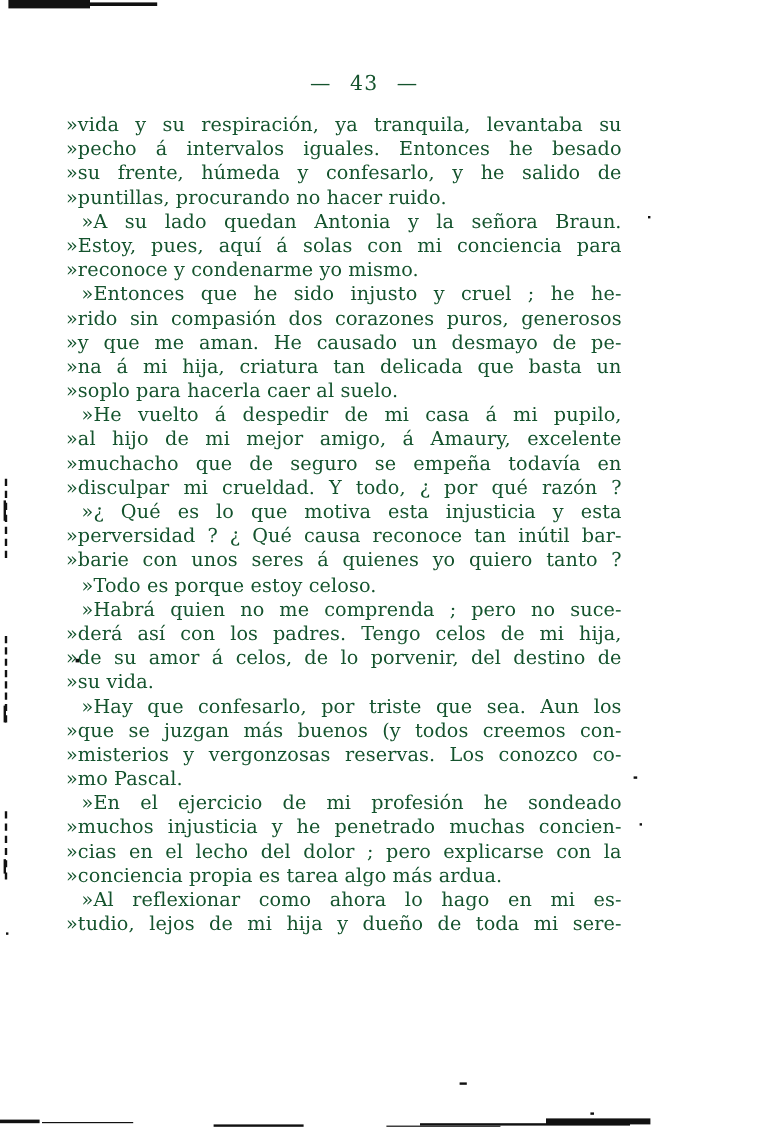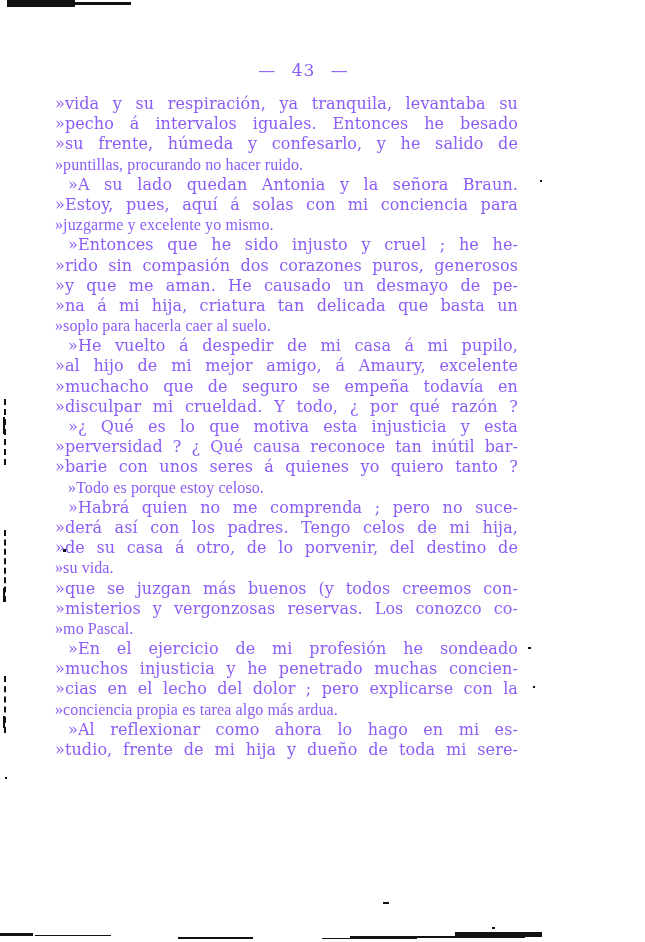--- a/index.html
+++ b/index.html
@@ -3,21 +3,21 @@
 <meta charset="utf-8">
 <style>
   html, body { margin: 0; padding: 0; background: #ffffff; }
   .page {
     position: relative;
     width: 542px;
     height: 942px;
     background: #ffffff;
     overflow: hidden;
     font-family: "DejaVu Serif", serif;
-    color: #8b5cf6;
+    color: #14532d;
   }
   .pgnum {
     position: absolute;
     top: 60px;
     left: 72px;
     width: 463px;
     text-align: center;
     font-size: 17px;
     word-spacing: 9px;
     letter-spacing: 1px;
@@ -30,21 +30,21 @@
     font-size: 16px;
     line-height: 20.2px;
     letter-spacing: 0.1px;
   }
   .line {
     height: 20.2px;
     overflow: hidden;
     text-align: justify;
     text-align-last: justify;
   }
-  .line.nj { text-align: center; text-align-last: left; font-family: Liberation Serif, serif; }
+  .line.nj { text-align: center; text-align-last: left; }
   .line.ind { text-indent: 13px; }
   .art { position: absolute; background: #111; }
   .dash {
     position: absolute;
     width: 0;
     background: none;
     border-left: 2px dashed #111;
   }
 </style>
 </head>
@@ -54,47 +54,48 @@
 
   <div class="pgnum">— 43 —</div>
 
   <div class="text-block">
       <div class="line">»vida y su respiración, ya tranquila, levantaba su</div>
       <div class="line">»pecho á intervalos iguales. Entonces he besado</div>
       <div class="line">»su frente, húmeda y confesarlo, y he salido de</div>
       <div class="line nj">»puntillas, procurando no hacer ruido.</div>
       <div class="line ind">»A su lado quedan Antonia y la señora Braun.</div>
       <div class="line">»Estoy, pues, aquí á solas con mi conciencia para</div>
-      <div class="line nj">»juzgarme y excelente yo mismo.</div>
+      <div class="line nj">»reconoce y condenarme yo mismo.</div>
       <div class="line ind">»Entonces que he sido injusto y cruel ; he he-</div>
       <div class="line">»rido sin compasión dos corazones puros, generosos</div>
       <div class="line">»y que me aman. He causado un desmayo de pe-</div>
       <div class="line">»na á mi hija, criatura tan delicada que basta un</div>
       <div class="line nj">»soplo para hacerla caer al suelo.</div>
       <div class="line ind">»He vuelto á despedir de mi casa á mi pupilo,</div>
       <div class="line">»al hijo de mi mejor amigo, á Amaury, excelente</div>
       <div class="line">»muchacho que de seguro se empeña todavía en</div>
       <div class="line">»disculpar mi crueldad. Y todo, ¿ por qué razón ?</div>
       <div class="line ind">»¿ Qué es lo que motiva esta injusticia y esta</div>
       <div class="line">»perversidad ? ¿ Qué causa reconoce tan inútil bar-</div>
       <div class="line">»barie con unos seres á quienes yo quiero tanto ?</div>
       <div class="line ind nj">»Todo es porque estoy celoso.</div>
       <div class="line ind">»Habrá quien no me comprenda ; pero no suce-</div>
       <div class="line">»derá así con los padres. Tengo celos de mi hija,</div>
-      <div class="line">»de su casa á otro, de lo porvenir, del destino de</div>
+      <div class="line">»de su amor á celos, de lo porvenir, del destino de</div>
       <div class="line nj">»su vida.</div>
+      <div class="line ind">»Hay que confesarlo, por triste que sea. Aun los</div>
       <div class="line">»que se juzgan más buenos (y todos creemos con-</div>
       <div class="line">»misterios y vergonzosas reservas. Los conozco co-</div>
       <div class="line nj">»mo Pascal.</div>
       <div class="line ind">»En el ejercicio de mi profesión he sondeado</div>
       <div class="line">»muchos injusticia y he penetrado muchas concien-</div>
       <div class="line">»cias en el lecho del dolor ; pero explicarse con la</div>
       <div class="line nj">»conciencia propia es tarea algo más ardua.</div>
       <div class="line ind">»Al reflexionar como ahora lo hago en mi es-</div>
-      <div class="line">»tudio, frente de mi hija y dueño de toda mi sere-</div>
+      <div class="line">»tudio, lejos de mi hija y dueño de toda mi sere-</div>
     </div>
 
   <div class="art" style="left:7px;top:0;width:68px;height:7px;"></div>
   <div class="art" style="left:73px;top:2px;width:58px;height:3px;"></div>
   <div class="art" style="left:636px;top:2px;width:9px;height:5px;"></div>
 
   <div class="dash" style="left:4px;top:399px;height:66px;"></div>
   <div class="art" style="left:3px;top:417px;width:2px;height:17px;"></div>
   <div class="dash" style="left:4px;top:530px;height:72px;"></div>
   <div class="art" style="left:3px;top:588px;width:2px;height:14px;"></div>

